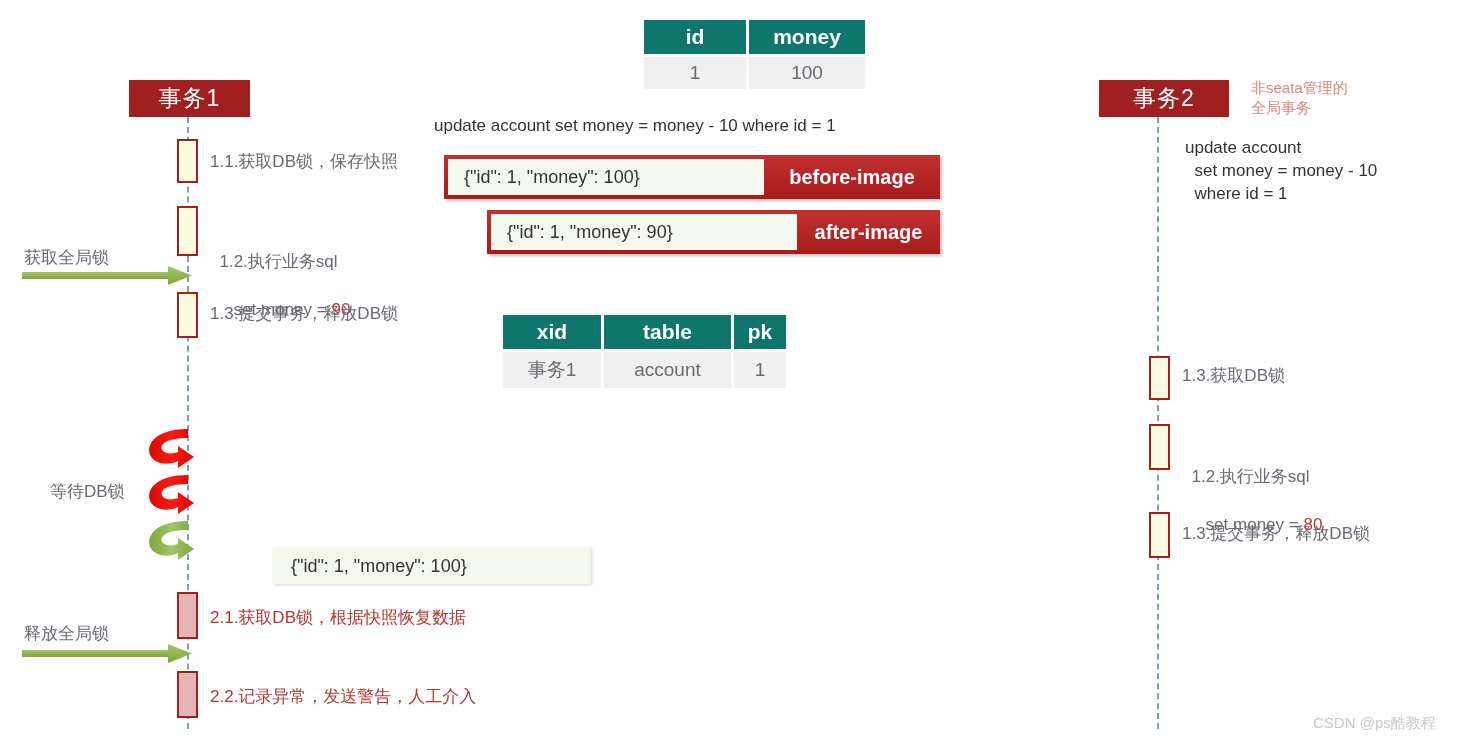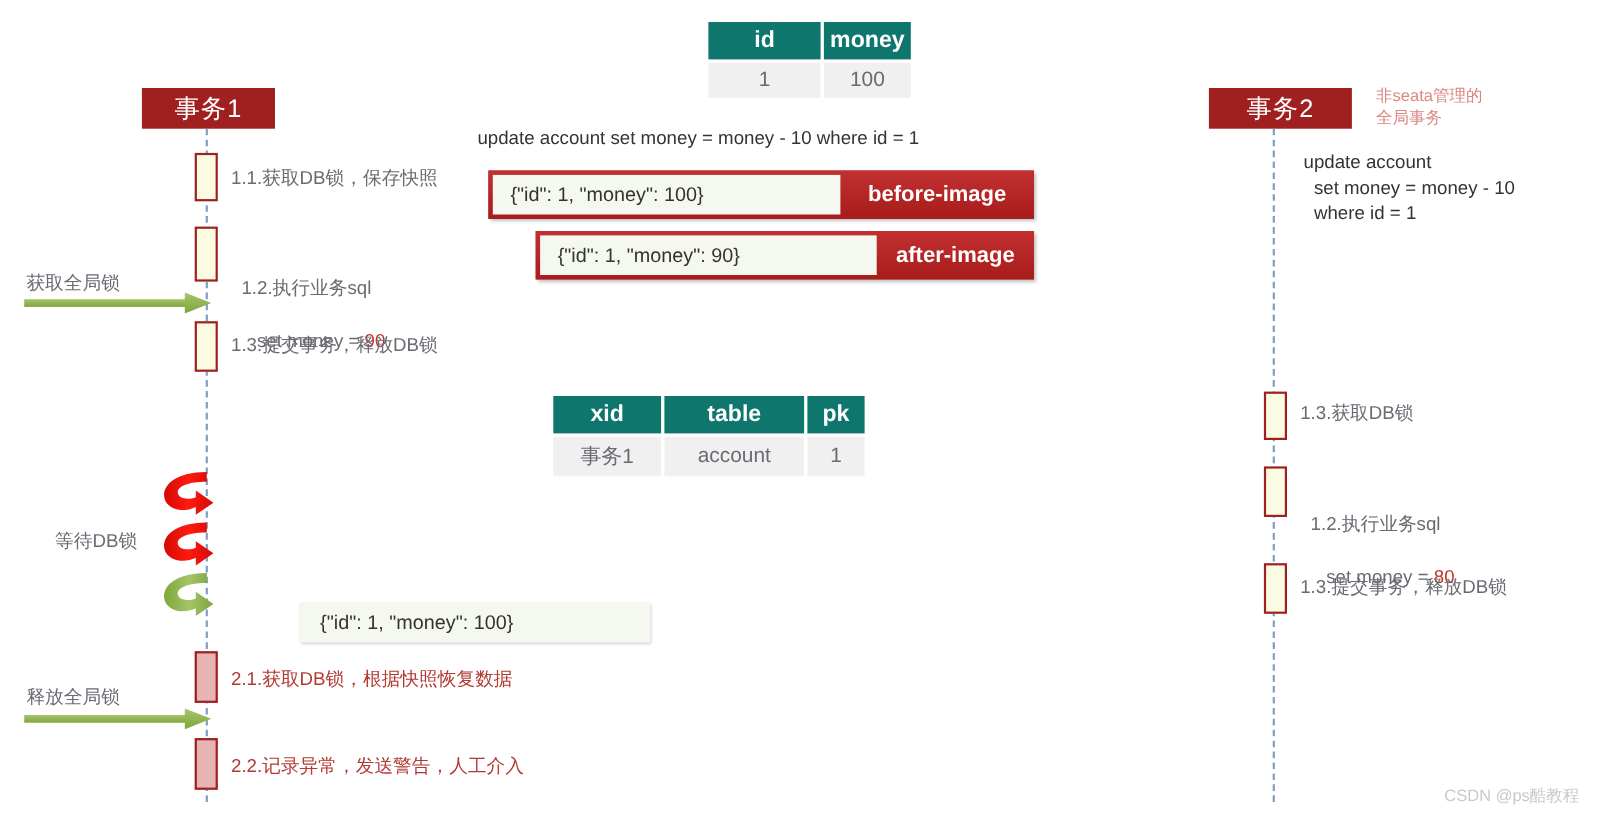--- a/index.html
+++ b/index.html
@@ -135,21 +135,21 @@
              C33,30 26,30 23,27 C18,21 26,14 48,14 Z" fill="url(#gg1)"></path>
   </g>
 </svg>
 
 <div class="abs snapbox" style="left:273px;top:548px;width:300px;height:36px;">{"id": 1, "money": 100}</div>
 
 <table class="abs dt" style="left:641px;top:17px;">
   <thead>
     <tr>
       <th style="width:102px;">id</th>
-      <th style="width:79px;">money</th>
+      <th style="width:116px;">money</th>
     </tr>
   </thead>
   <tbody>
     <tr>
       <td>1</td>
       <td>100</td>
     </tr>
   </tbody>
 </table>
 
@@ -158,21 +158,21 @@
 <div class="abs imgbar" style="left:444px;top:155px;width:496px;height:44px;">
   <div class="json" style="width:300px;">{"id": 1, "money": 100}</div>
   <div class="tag">before-image</div>
 </div>
 
 <div class="abs imgbar" style="left:487px;top:210px;width:453px;height:44px;">
   <div class="json" style="width:290px;">{"id": 1, "money": 90}</div>
   <div class="tag">after-image</div>
 </div>
 
-<table class="abs dt" style="left:500px;top:312px;margin-top:45px;">
+<table class="abs dt" style="left:500px;top:312px;">
   <thead>
     <tr>
       <th style="width:98px;">xid</th>
       <th style="width:127px;">table</th>
       <th style="width:52px;">pk</th>
     </tr>
   </thead>
   <tbody>
     <tr>
       <td>事务1</td>

